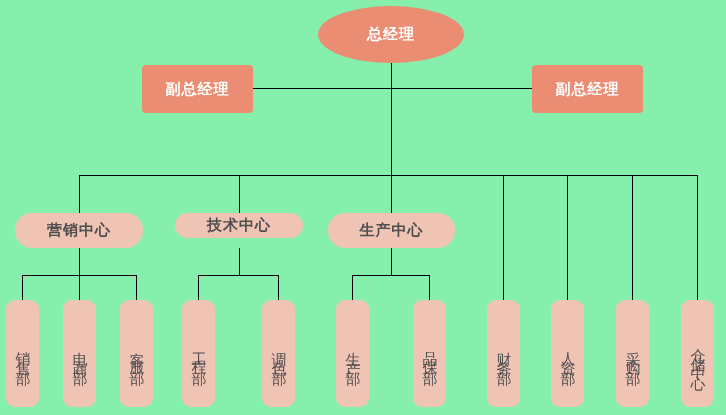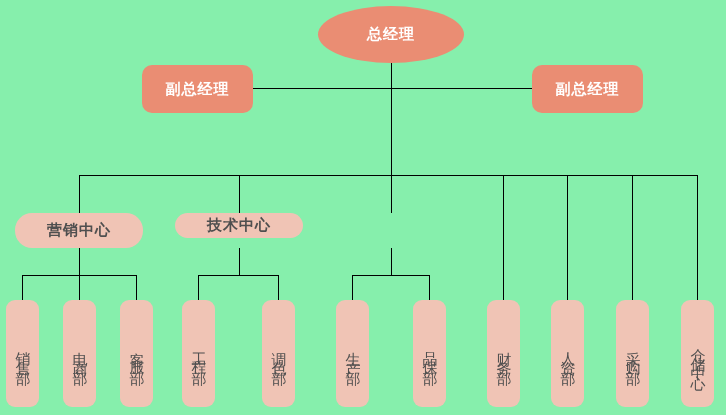--- a/index.html
+++ b/index.html
@@ -27,21 +27,21 @@
   .node-ellipse {
     background: var(--node-primary, #ea8d73);
     border-radius: 50%;
     color: var(--text-on-primary, #fff);
     font-weight: bold;
     font-size: 15px;
     letter-spacing: 1px;
   }
   .node-deputy {
     background: var(--node-primary, #ea8d73);
-    border-radius: 10px;
+    border-radius: 4px;
     color: var(--text-on-primary, #fff);
     font-weight: bold;
     font-size: 15px;
     letter-spacing: 1px;
   }
   .node-center {
     background: var(--node-secondary, #f0c4b5);
     border-radius: 17px;
     color: var(--text-on-secondary, #4f4f4f);
     font-weight: bold;
@@ -107,20 +107,23 @@
   <div class="node node-deputy" style="left:532px; top:65px; width:111px; height:48px;">
     <span>副总经理</span>
   </div>
 
   <div class="node node-center" style="left:15px; top:213px; width:128px; height:35px;">
     <span>营销中心</span>
   </div>
   <div class="node node-center" style="left:175px; top:213px; width:128px; height:25px;">
     <span>技术中心</span>
   </div>
+  <div class="node node-center" style="left:328px; top:213px; width:127px; height:35px;">
+    <span>生产中心</span>
+  </div>
 
   <div class="node node-dept" style="left:6px;">
     <span>销售部</span>
   </div>
   <div class="node node-dept" style="left:63px;">
     <span>电商部</span>
   </div>
   <div class="node node-dept" style="left:120px;">
     <span>客服部</span>
   </div>

